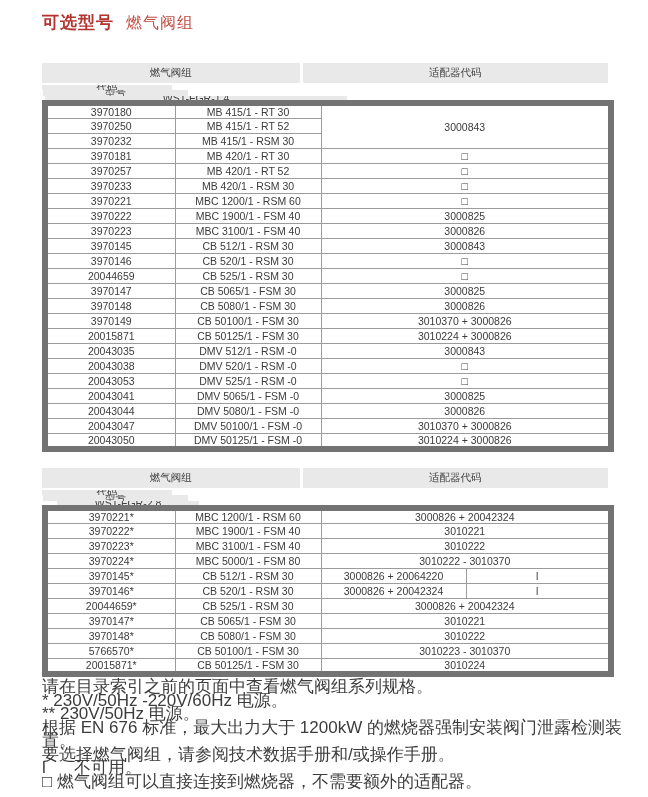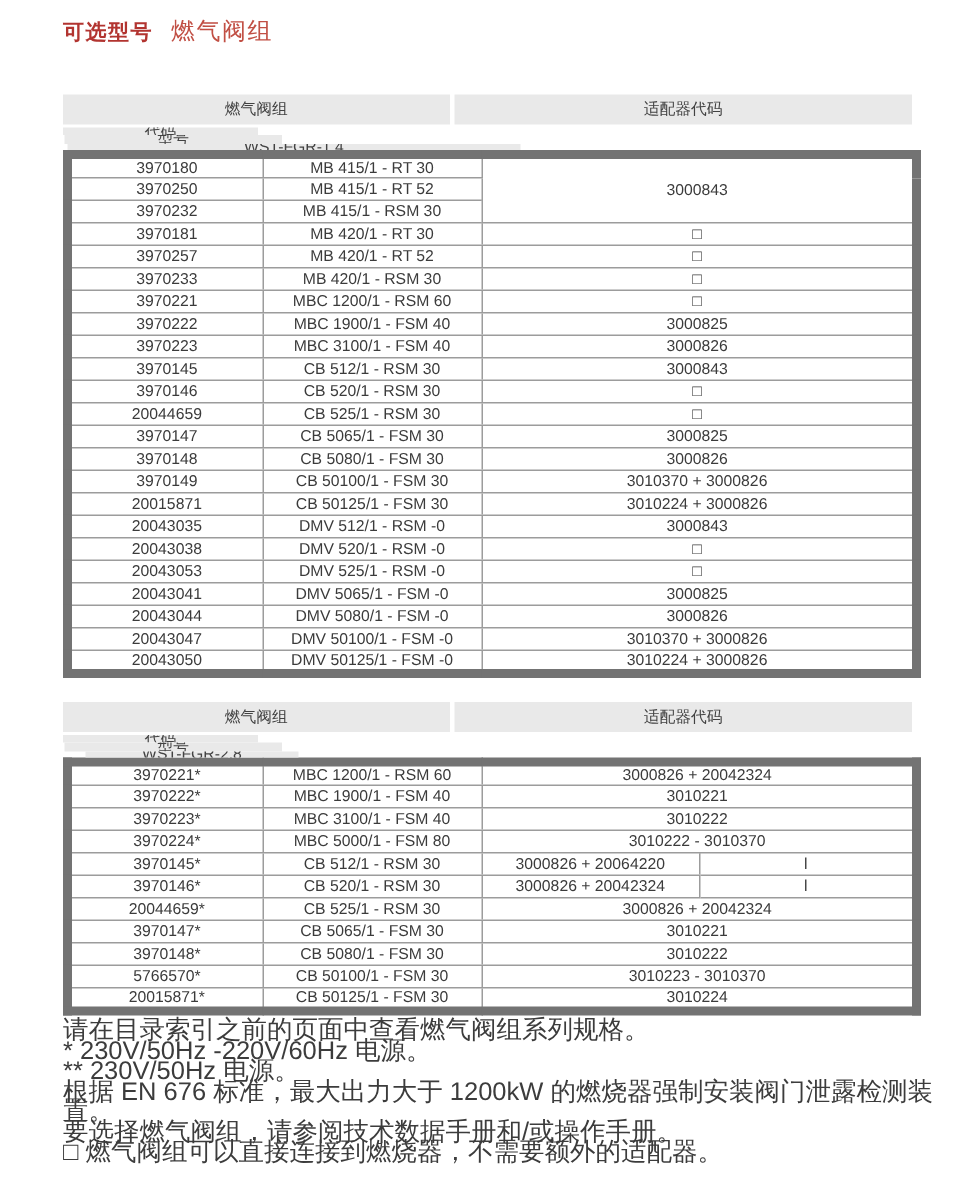--- a/index.html
+++ b/index.html
@@ -7,21 +7,21 @@
   body { font-family: "Liberation Sans", "DejaVu Sans", sans-serif; }
   .page {
     position: relative;
     width: 648px;
     height: 797px;
     background: #ffffff;
     overflow: hidden;
   }
   
   .title-wrap { position: absolute; left: 42px; top: 11px; white-space: nowrap; }
-  .title-bold { font-size: 14px; font-weight: bold; color: #b23430; letter-spacing: 1px; }
+  .title-bold { font-size: 17px; font-weight: bold; color: #b23430; letter-spacing: 1px; }
   .title-sub  { font-size: 16px; font-weight: normal; color: #c14f44; margin-left: 12px; letter-spacing: 1px; }
 
   
   .tbl { position: absolute; left: 42px; width: 566px; }
   .tbl1 { top: 63px; }
   .tbl2 { top: 468px; }
 
   .hrow { display: flex; width: 566px; }
   .hrow1 { height: 20px; margin-bottom: 2px; }
   .hrow2 { height: 15px; flex-direction: column; }
@@ -294,16 +294,17 @@
         </tbody>
     </table>
   </div>
 
   <div class="notes">
     <div class="note-line">请在目录索引之前的页面中查看燃气阀组系列规格。</div>
     <div class="note-line">* 230V/50Hz -220V/60Hz 电源。</div>
     <div class="note-line">** 230V/50Hz 电源。</div>
     <div class="note-line">根据 EN 676 标准，最大出力大于 1200kW 的燃烧器强制安装阀门泄露检测装置。</div>
     <div class="note-line">要选择燃气阀组，请参阅技术数据手册和/或操作手册。</div>
+    <div class="note-line">l      不可用。</div>
     <div class="note-line">□ 燃气阀组可以直接连接到燃烧器，不需要额外的适配器。</div>
   </div>
 
 </div>
 
 </body></html>

